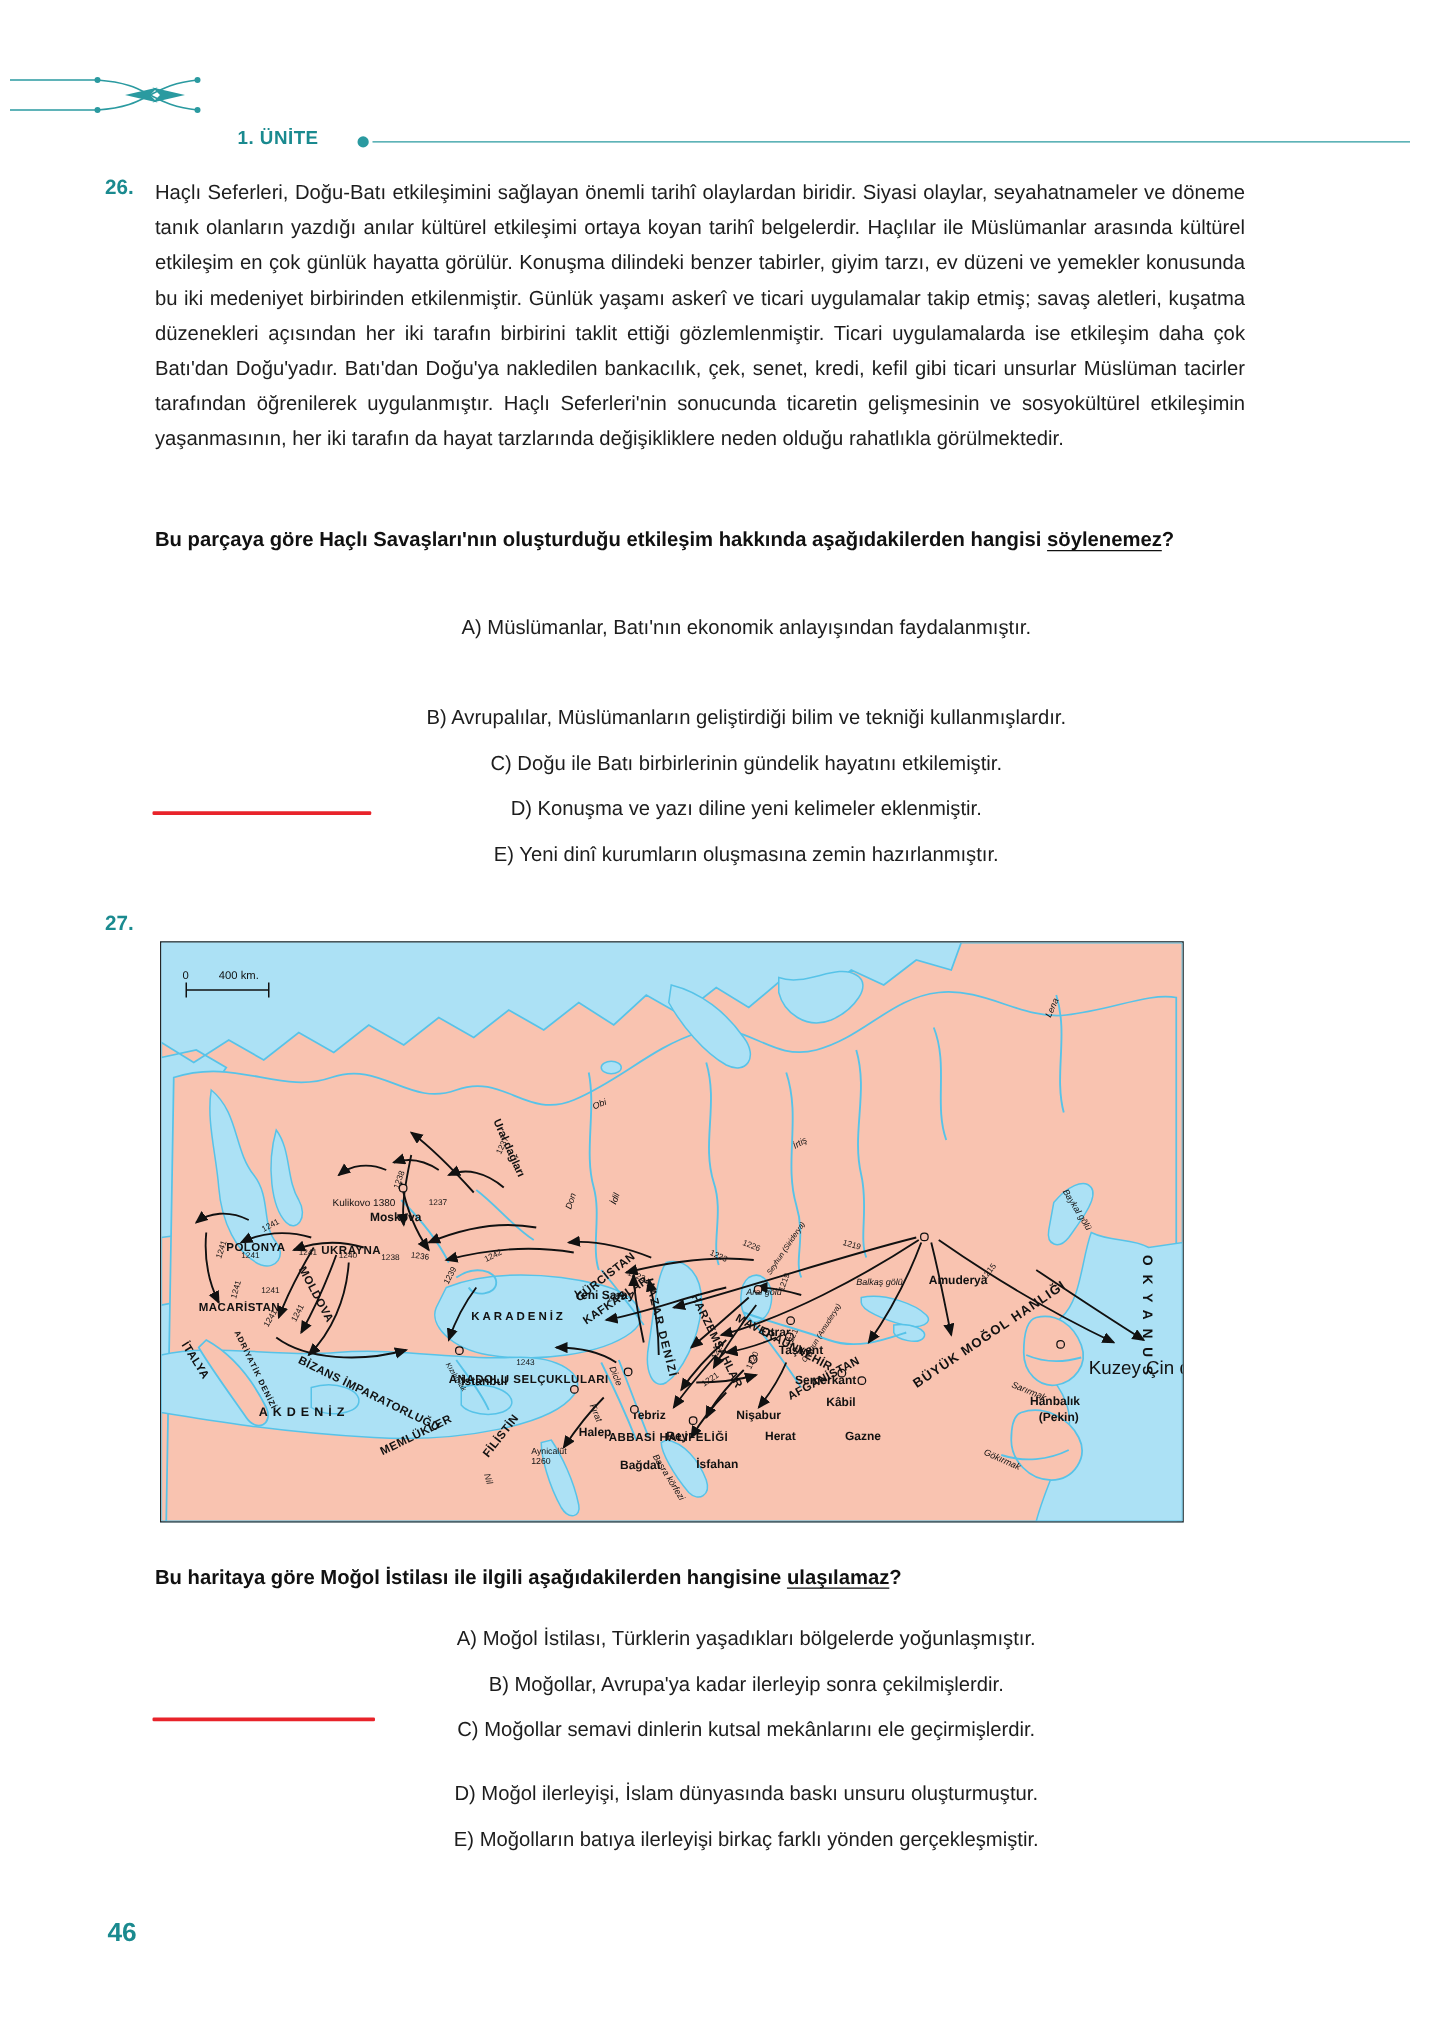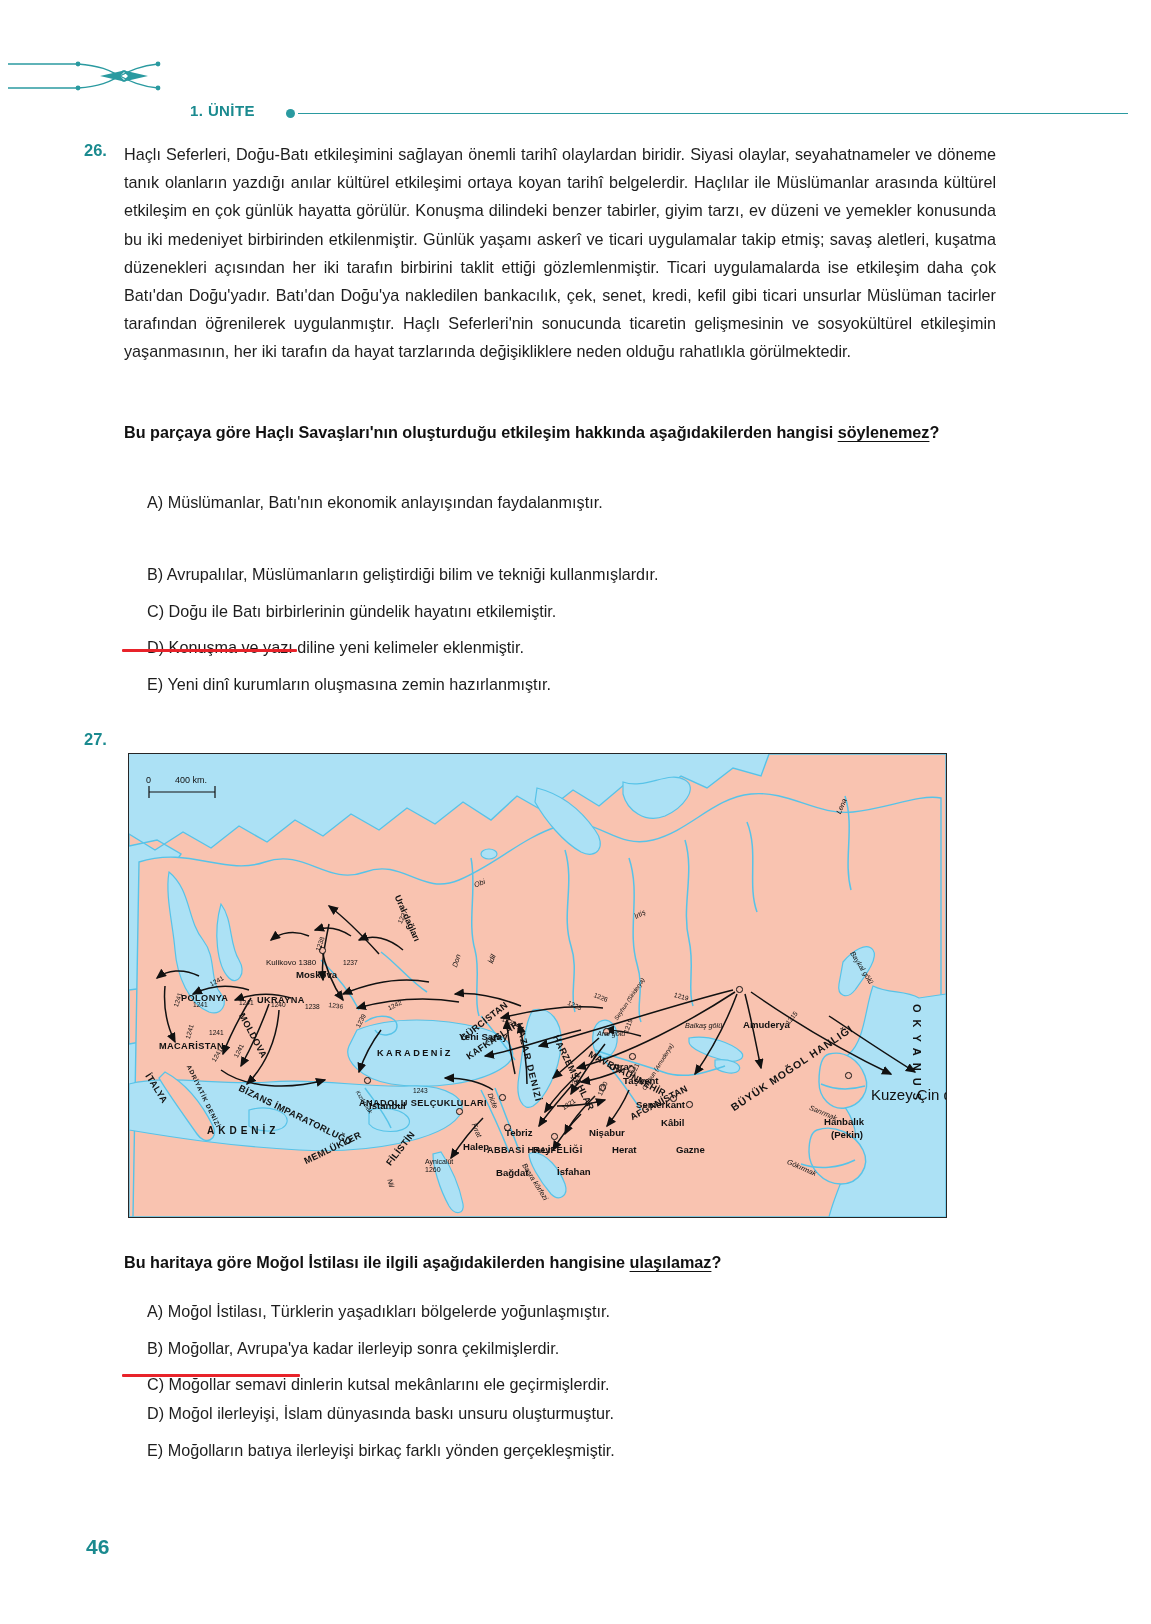--- a/index.html
+++ b/index.html
@@ -78,21 +78,21 @@
     font-size: 16.2px;
     line-height: 28px;
     color: #111;
   }
   .u { text-decoration: underline; text-underline-offset: 3px; }
   .options {
     font-size: 16.2px;
     line-height: 28px;
     color: #1d1d1d;
   }
-  .option { position: relative; white-space: nowrap; }
+  .option { position: relative; white-space: nowrap; text-align: center; }
   .redline {
     position: absolute;
     height: 3.2px;
     background: #e8232a;
     border-radius: 1px;
   }
 
   
   .map-frame {
     position: absolute;
@@ -459,21 +459,21 @@
     <div class="mp yr" style="left:356px;top:284px;transform:rotate(-18deg);transform-origin:left top;">1256</div>
   </div>
 
   <div style="position:absolute;left:124px;top:1248px;width:880px;">
     <span class="q-stem">Bu haritaya göre Moğol İstilası ile ilgili aşağıdakilerden hangisine </span><span class="q-stem u">ulaşılamaz</span><span class="q-stem">?</span>
   </div>
 
   <div class="options" style="position:absolute;left:147px;top:1297px;width:900px;">
     <div class="option" style="margin-bottom:8.5px;">A) Moğol İstilası, Türklerin yaşadıkları bölgelerde yoğunlaşmıştır.</div>
     <div class="option" style="margin-bottom:8.5px;">B) Moğollar, Avrupa'ya kadar ilerleyip sonra çekilmişlerdir.</div>
-    <div class="option" style="margin-bottom:1px;">C) Moğollar semavi dinlerin kutsal mekânlarını ele geçirmişlerdir.</div>
+    <div class="option" style="margin-bottom:23px;">C) Moğollar semavi dinlerin kutsal mekânlarını ele geçirmişlerdir.</div>
     <div class="option" style="margin-bottom:8.5px;">D) Moğol ilerleyişi, İslam dünyasında baskı unsuru oluşturmuştur.</div>
     <div class="option">E) Moğolların batıya ilerleyişi birkaç farklı yönden gerçekleşmiştir.</div>
   </div>
 
   <div class="redline" style="left:122px;top:1374px;width:178px;"></div>
 </div>
 
 <div class="page-number">46</div>
 
 </body></html>

